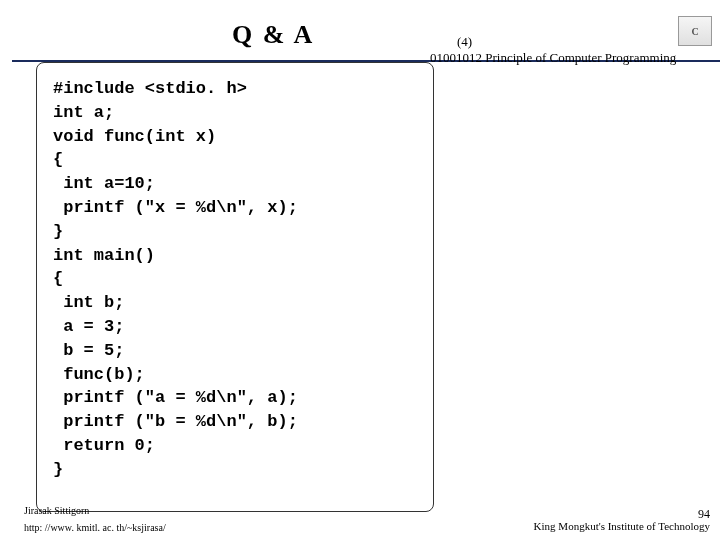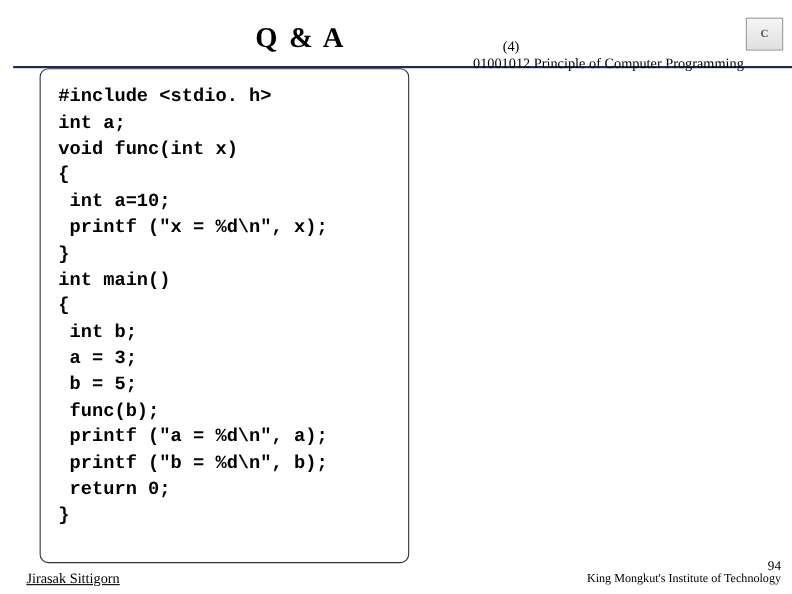--- a/index.html
+++ b/index.html
@@ -52,41 +52,40 @@
     align-items: center;
     justify-content: center;
     font-size: 10px;
     font-weight: bold;
     color: #555;
   }
   .codebox {
     position: absolute;
     top: 50px;
     left: 24px;
-    width: 336px;
+    width: 398px;
     height: 450px;
     border: 1.5px solid #333;
     border-radius: 8px;
     padding: 10px 12px;
     background: #fff;
   }
   .code {
     font-family: "Courier New", monospace;
     font-size: 17px;
     line-height: 1.4;
     white-space: pre;
     font-weight: bold;
   }
   .footer-left {
     position: absolute;
     bottom: 6px;
     left: 8px;
-    font-size: 13px;
+    font-size: 10px;
     line-height: 1.25;
-    text-decoration: underline;
   }
   .footer-right {
     position: absolute;
     bottom: 6px;
     right: 10px;
     font-size: 11px;
     text-align: center;
     line-height: 1.25;
   }
   .page-num {
@@ -120,18 +119,19 @@
  b = 5;
  func(b);
  printf ("a = %d\n", a);
  printf ("b = %d\n", b);
  return 0;
 }</div>
 </div>
 
 <div class="footer-left">
   <div>Jirasak Sittigorn</div>
+  <div>http: //www. kmitl. ac. th/~ksjirasa/</div>
 </div>
 
 <div class="page-num">94</div>
 <div class="footer-right">
   <div>King Mongkut's Institute of Technology</div>
 </div>
 
 </body></html>

